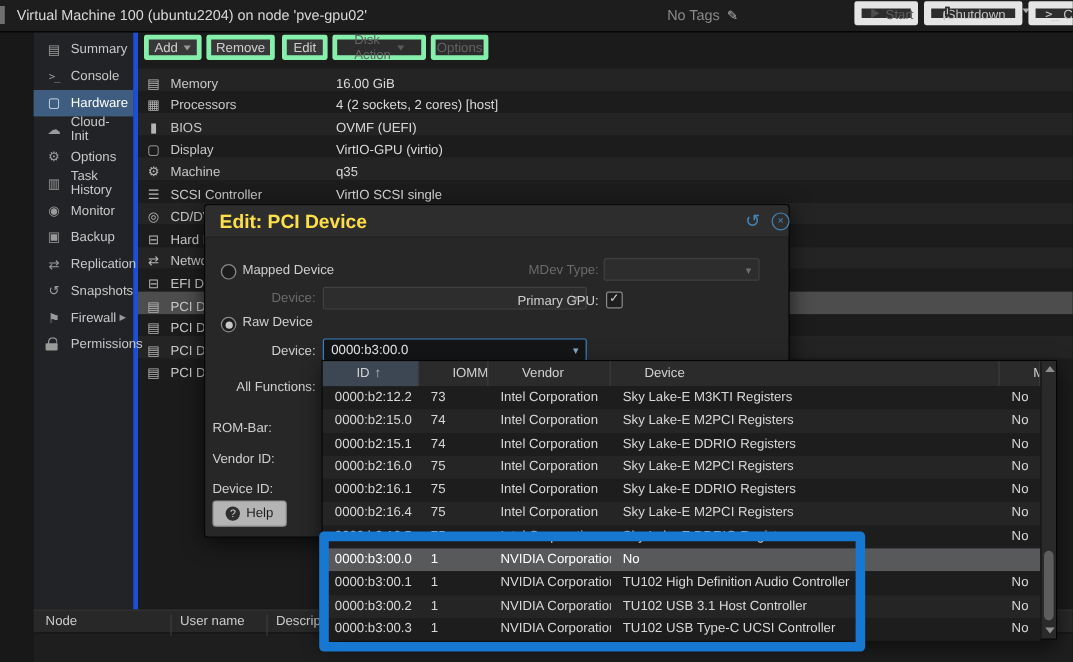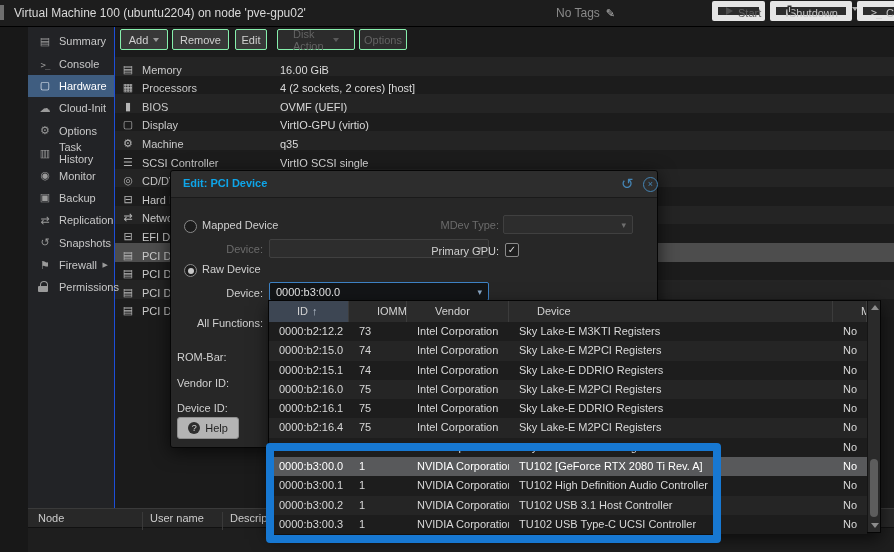--- a/index.html
+++ b/index.html
@@ -23,21 +23,21 @@
   .play-ico{width:0;height:0;border-left:7px solid #4f4f4f;border-top:4.5px solid transparent;border-bottom:4.5px solid transparent;display:inline-block}
   .power{position:relative;display:inline-block;width:11px;height:11px}
   .power::before{content:"";position:absolute;inset:1.5px;border:1.5px solid #c2c2c2;border-radius:50%}
   .power::after{content:"";position:absolute;left:4.6px;top:-0.5px;width:1.8px;height:5px;background:#c2c2c2;box-shadow:0 0 0 1.5px #2d2d2d}
   .btn-divider{width:1px;height:14px;background:#474747;margin:0 2px}
   .dn-caret{width:0;height:0;border-top:4px solid #b0b0b0;border-left:3.5px solid transparent;border-right:3.5px solid transparent;display:inline-block}
   .term-ico{font-family:"DejaVu Sans Mono",monospace;font-size:10px;color:#c2c2c2;letter-spacing:-1px}
 
   
   .leftstrip{left:0;top:26px;width:28px;height:526px;background:#181818;border-right:1px solid #0a0a0a;z-index:2}
-  .sidebar{left:28px;top:26px;width:87px;height:482px;background:#222326;border-right:1px solid #1d4ed8;padding-top:4px;box-sizing:border-box;z-index:2}
+  .sidebar{left:28px;top:26px;width:87px;height:482px;background:#222326;border-right:4px solid #1d4ed8;padding-top:4px;box-sizing:border-box;z-index:2}
   .sb-items > div{display:flex;align-items:center;height:22.4px;padding-left:9px;color:#c8c8c8;cursor:pointer}
   .sb-items > div:nth-of-type(3){background:#3f5d80;color:#fff}
   .sb-ico{width:16px;margin-right:6px;color:#9a9a9a;font-size:11px;text-align:center;flex:none}
   .sb-items > div:nth-of-type(3) .sb-ico{color:#dfe7ef}
   .sb-caret{margin-left:auto;margin-right:6px;font-size:7px;color:#9a9a9a}
   [data-icon="book"]::before{content:"▤"}
   [data-icon="terminal"]::before{content:">_";font-family:"DejaVu Sans Mono",monospace;font-size:9px;letter-spacing:-1px}
   [data-icon="desktop"]::before{content:"▢"}
   [data-icon="cloud"]::before{content:"☁"}
   [data-icon="gear"]::before{content:"⚙"}
@@ -57,21 +57,21 @@
   [data-icon="machine"]::before{content:"⚙"}
   [data-icon="scsi"]::before{content:"☰"}
   [data-icon="cd"]::before{content:"◎"}
   [data-icon="disk"]::before{content:"⊟"}
   [data-icon="network"]::before{content:"⇄"}
   [data-icon="pci"]::before{content:"▤"}
 
   
   .main{left:115px;top:26px;width:779px;height:482px;background:#1b1b1b;z-index:1}
   .toolbar{position:absolute;left:0;top:0;width:100%;height:30px}
-  .t-btn{position:absolute;top:3px;height:21px;background:#383838;border:1px solid #86efac;border-radius:2px;
+  .t-btn{position:absolute;top:3px;height:21px;background:#383838;border:4px solid #86efac;border-radius:2px;
     display:flex;align-items:center;justify-content:center;gap:5px;color:#d0d0d0;cursor:pointer;box-sizing:border-box;padding:0 15px}
   .t-btn.disabled{background:#2c2c2c;color:#636363;cursor:default}
   .t-btn .dn-caret{border-top-color:#9a9a9a}
   .t-btn.disabled .dn-caret{border-top-color:#5a5a5a}
   .hw-rows{position:absolute;left:0;top:31px;width:779px}
   .hw-rows > div{display:flex;align-items:flex-end;height:18.6px;padding-left:5px;cursor:pointer}
   .hw-rows > div:nth-of-type(odd){background:#242424}
   .hw-rows > div:nth-of-type(even){background:#1c1c1c}
   .hw-rows > div:nth-of-type(11){background:#4d4d4d}
   .hw-ico{width:16px;margin-right:6px;color:#b5b5b5;text-align:center;flex:none}
@@ -83,21 +83,21 @@
   .tl-head{position:absolute;left:0;top:0;width:100%;height:18px;background:#282828;border-bottom:1px solid #111}
   .tl-head span{position:absolute;top:3px;color:#cccccc}
   .tl-sep{position:absolute;top:0;width:1px;height:18px;background:#3a3a3a}
   .tl-row{position:absolute;left:0;top:19px;width:100%;height:22px;background:#1f1f1f}
   .tl-row span{position:absolute;top:6px;color:#c4c4c4}
 
   
   .dialog{left:170px;top:170px;width:488px;height:278px;background:#272727;border:1px solid #060606;border-radius:3px;
     box-shadow:0 4px 18px rgba(0,0,0,.65);z-index:20;box-sizing:border-box}
   .dlg-head{position:absolute;left:0;top:0;width:100%;height:26px;background:#2d2d2d;border-bottom:1px solid #1a1a1a;border-radius:3px 3px 0 0}
-  .dlg-title{position:absolute;left:12px;top:6px;font-size:11px;font-weight:bold;color:#0ea5e9}
+  .dlg-title{position:absolute;left:12px;top:6px;font-size:16px;font-weight:bold;color:#fde047}
   .undo-ico{position:absolute;left:450px;top:4px;font-size:15px;color:#4585b5;cursor:pointer}
   .close-ico{position:absolute;left:472px;top:6px;width:13px;height:13px;border:1.5px solid #4585b5;border-radius:50%;
     color:#4585b5;font-size:9px;line-height:13px;text-align:center;cursor:pointer;box-sizing:content-box}
   .radio{position:absolute;width:11px;height:11px;border:1px solid #8a8a8a;border-radius:50%;background:#1c1c1c;cursor:pointer}
   .radio.on::after{content:"";position:absolute;left:2.5px;top:2.5px;width:6px;height:6px;border-radius:50%;background:#c8c8c8}
   .dlg-lbl{position:absolute;color:#cfcfcf}
   .dlg-lbl.dim{color:#6b6b6b}
   .dlg-lbl.r{text-align:right}
   .field{position:absolute;height:19px;background:#2d2d2d;border:1px solid #404040;border-radius:2px;box-sizing:border-box;
     display:flex;align-items:center;padding:0 6px;color:#e6e6e6}
@@ -462,21 +462,20 @@
         <span>75</span>
         <span>Intel Corporation</span>
         <span>Sky Lake-E DDRIO Registers</span>
         <span>No</span>
       </div>
 
       <div class="dl-grid">
         <span>0000:b3:00.0</span>
         <span>1</span>
         <span>NVIDIA Corporation</span>
-        <span>TU102 [GeForce RTX 2080 Ti Rev. A]</span>
         <span>No</span>
       </div>
 
       <div class="dl-grid">
         <span>0000:b3:00.1</span>
         <span>1</span>
         <span>NVIDIA Corporation</span>
         <span>TU102 High Definition Audio Controller</span>
         <span>No</span>
       </div>

